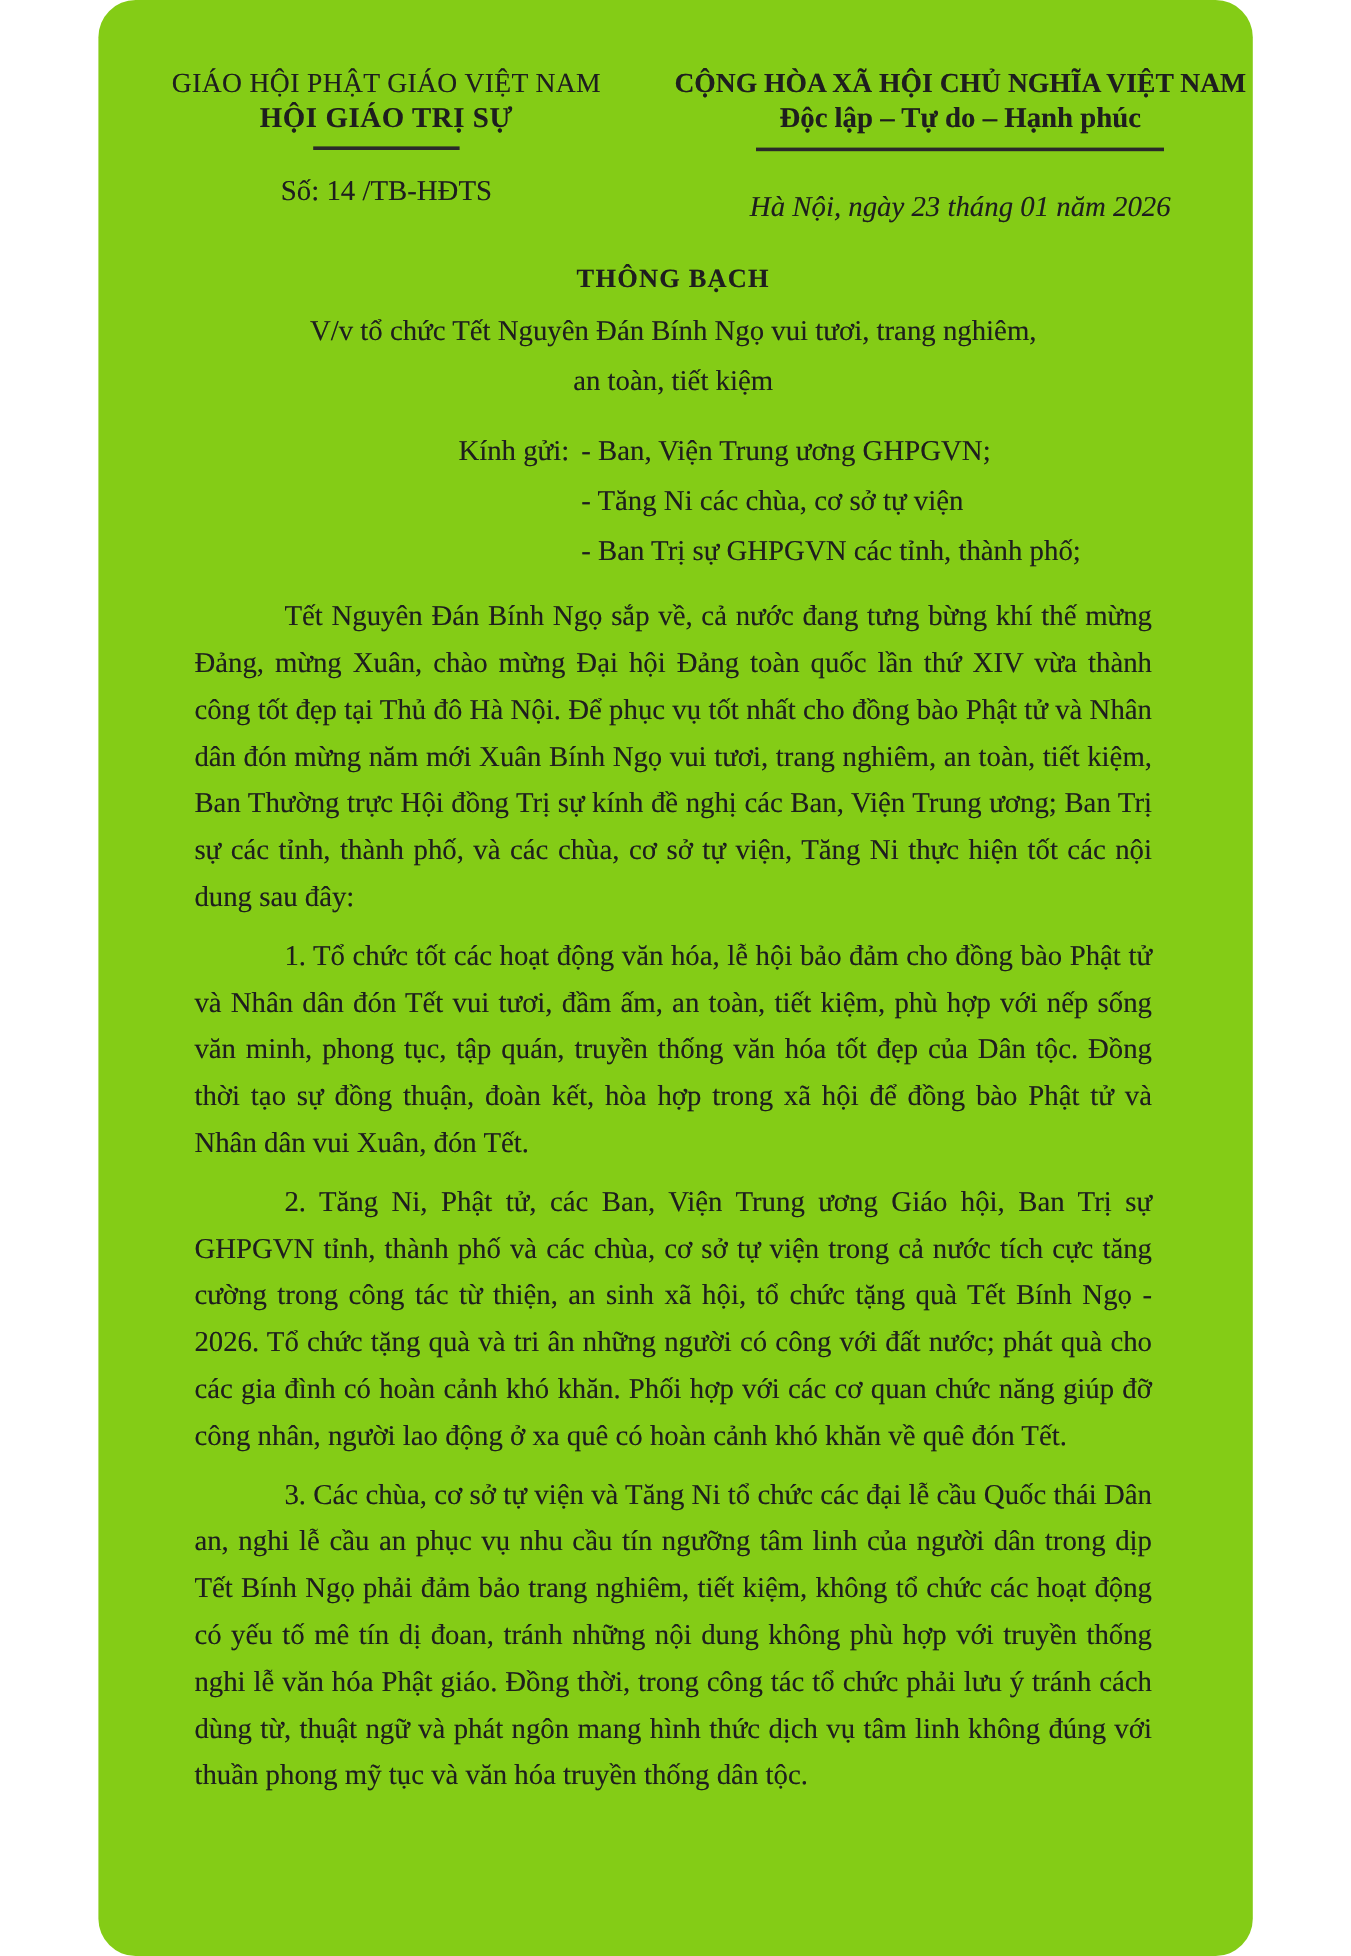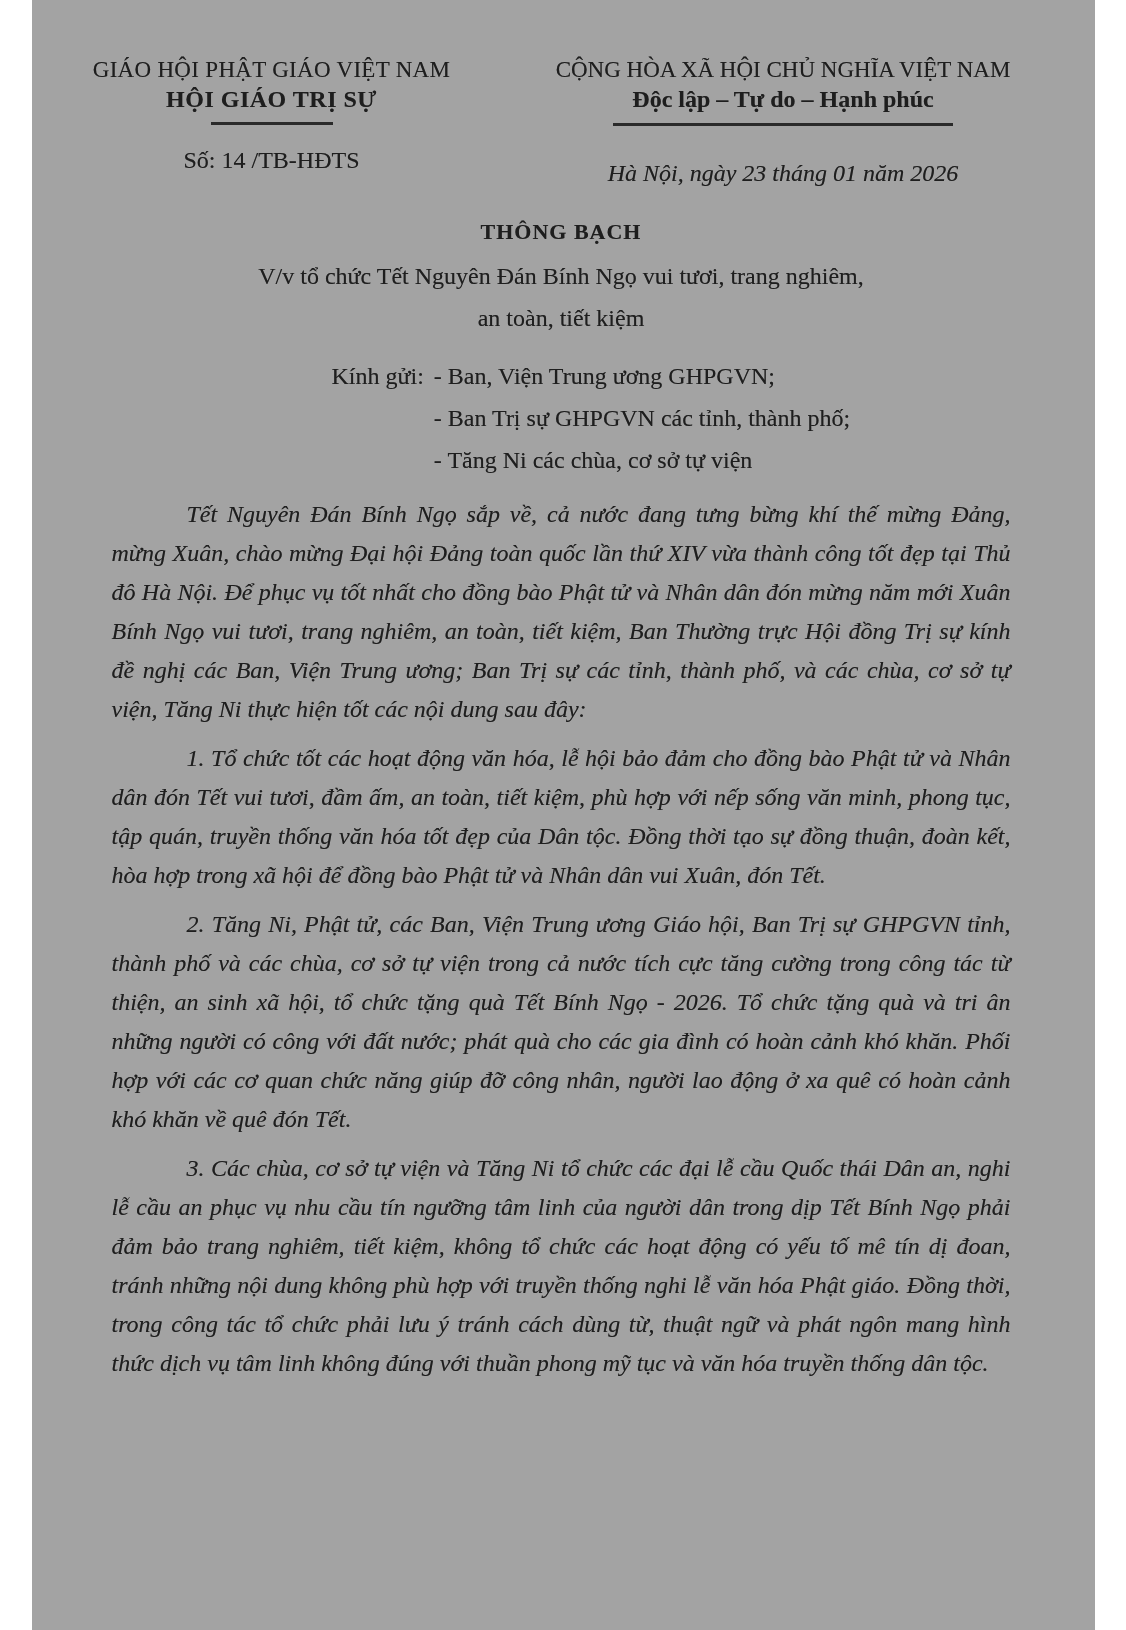--- a/index.html
+++ b/index.html
@@ -2,30 +2,31 @@
 <html lang="vi"><head>
 <meta charset="utf-8">
 <style>
   html, body {
     margin: 0;
     padding: 0;
     background: #ffffff;
   }
   .page {
     position: relative;
-    width: 1063px;
+    width: 962px;
     height: 1630px;
     margin: 0 auto;
-    background: #a3a3a3;
+    background: #84cc16;
     color: #1e1e1e;
     font-family: "Liberation Serif", "DejaVu Serif", serif;
     box-sizing: border-box;
     padding: 56px 84px 0 80px;
     overflow: hidden;
     text-shadow: 0 0 0.5px rgba(30,30,30,0.45);
+    border-radius: 31px;
   }
   
   .header-row {
     display: flex;
     align-items: flex-start;
     margin-left: -80px;
     margin-right: -84px;
   }
   .header-left {
     width: 480px;
@@ -46,21 +47,21 @@
   .org-line2 {
     font-size: 24px;
     line-height: 30px;
     font-weight: bold;
     letter-spacing: 0.5px;
     white-space: nowrap;
   }
   .nat-line1 {
     font-size: 23px;
     line-height: 28px;
-    font-weight: normal;
+    font-weight: bold;
     white-space: nowrap;
   }
   .nat-line2 {
     font-size: 24px;
     line-height: 30px;
     font-weight: bold;
     white-space: nowrap;
     text-align: center;
   }
   .rule {
@@ -111,21 +112,20 @@
   
   .body-text {
     margin-top: 14px;
     font-size: 24px;
     line-height: 39px;
     text-align: justify;
   }
   .body-text p {
     margin: 0 0 10px 0;
     text-indent: 75px;
-    font-style: italic;
   }
 </style>
 </head>
 <body>
 
 <div class="page">
 
   <div class="header-row">
 
     <div class="header-left">
@@ -148,22 +148,22 @@
 
   <div class="subject">
     <div>V/v tổ chức Tết Nguyên Đán Bính Ngọ vui tươi, trang nghiêm,</div>
     <div>an toàn, tiết kiệm</div>
   </div>
 
   <div class="recipients">
     <span class="label">Kính gửi:</span>
     <div class="items">
       <div>- Ban, Viện Trung ương GHPGVN;</div>
+      <div>- Tăng Ni các chùa, cơ sở tự viện</div>
       <div>- Ban Trị sự GHPGVN các tỉnh, thành phố;</div>
-      <div>- Tăng Ni các chùa, cơ sở tự viện</div>
     </div>
   </div>
 
   <div class="body-text">
     <p>Tết Nguyên Đán Bính Ngọ sắp về, cả nước đang tưng bừng khí thế mừng Đảng, mừng Xuân, chào mừng Đại hội Đảng toàn quốc lần thứ XIV vừa thành công tốt đẹp tại Thủ đô Hà Nội. Để phục vụ tốt nhất cho đồng bào Phật tử và Nhân dân đón mừng năm mới Xuân Bính Ngọ vui tươi, trang nghiêm, an toàn, tiết kiệm, Ban Thường trực Hội đồng Trị sự kính đề nghị các Ban, Viện Trung ương; Ban Trị sự các tỉnh, thành phố, và các chùa, cơ sở tự viện, Tăng Ni thực hiện tốt các nội dung sau đây:</p>
     <p>1. Tổ chức tốt các hoạt động văn hóa, lễ hội bảo đảm cho đồng bào Phật tử và Nhân dân đón Tết vui tươi, đầm ấm, an toàn, tiết kiệm, phù hợp với nếp sống văn minh, phong tục, tập quán, truyền thống văn hóa tốt đẹp của Dân tộc. Đồng thời tạo sự đồng thuận, đoàn kết, hòa hợp trong xã hội để đồng bào Phật tử và Nhân dân vui Xuân, đón Tết.</p>
     <p>2. Tăng Ni, Phật tử, các Ban, Viện Trung ương Giáo hội, Ban Trị sự GHPGVN tỉnh, thành phố và các chùa, cơ sở tự viện trong cả nước tích cực tăng cường trong công tác từ thiện, an sinh xã hội, tổ chức tặng quà Tết Bính Ngọ - 2026. Tổ chức tặng quà và tri ân những người có công với đất nước; phát quà cho các gia đình có hoàn cảnh khó khăn. Phối hợp với các cơ quan chức năng giúp đỡ công nhân, người lao động ở xa quê có hoàn cảnh khó khăn về quê đón Tết.</p>
     <p>3. Các chùa, cơ sở tự viện và Tăng Ni tổ chức các đại lễ cầu Quốc thái Dân an, nghi lễ cầu an phục vụ nhu cầu tín ngưỡng tâm linh của người dân trong dịp Tết Bính Ngọ phải đảm bảo trang nghiêm, tiết kiệm, không tổ chức các hoạt động có yếu tố mê tín dị đoan, tránh những nội dung không phù hợp với truyền thống nghi lễ văn hóa Phật giáo. Đồng thời, trong công tác tổ chức phải lưu ý tránh cách dùng từ, thuật ngữ và phát ngôn mang hình thức dịch vụ tâm linh không đúng với thuần phong mỹ tục và văn hóa truyền thống dân tộc.</p>
   </div>
 

